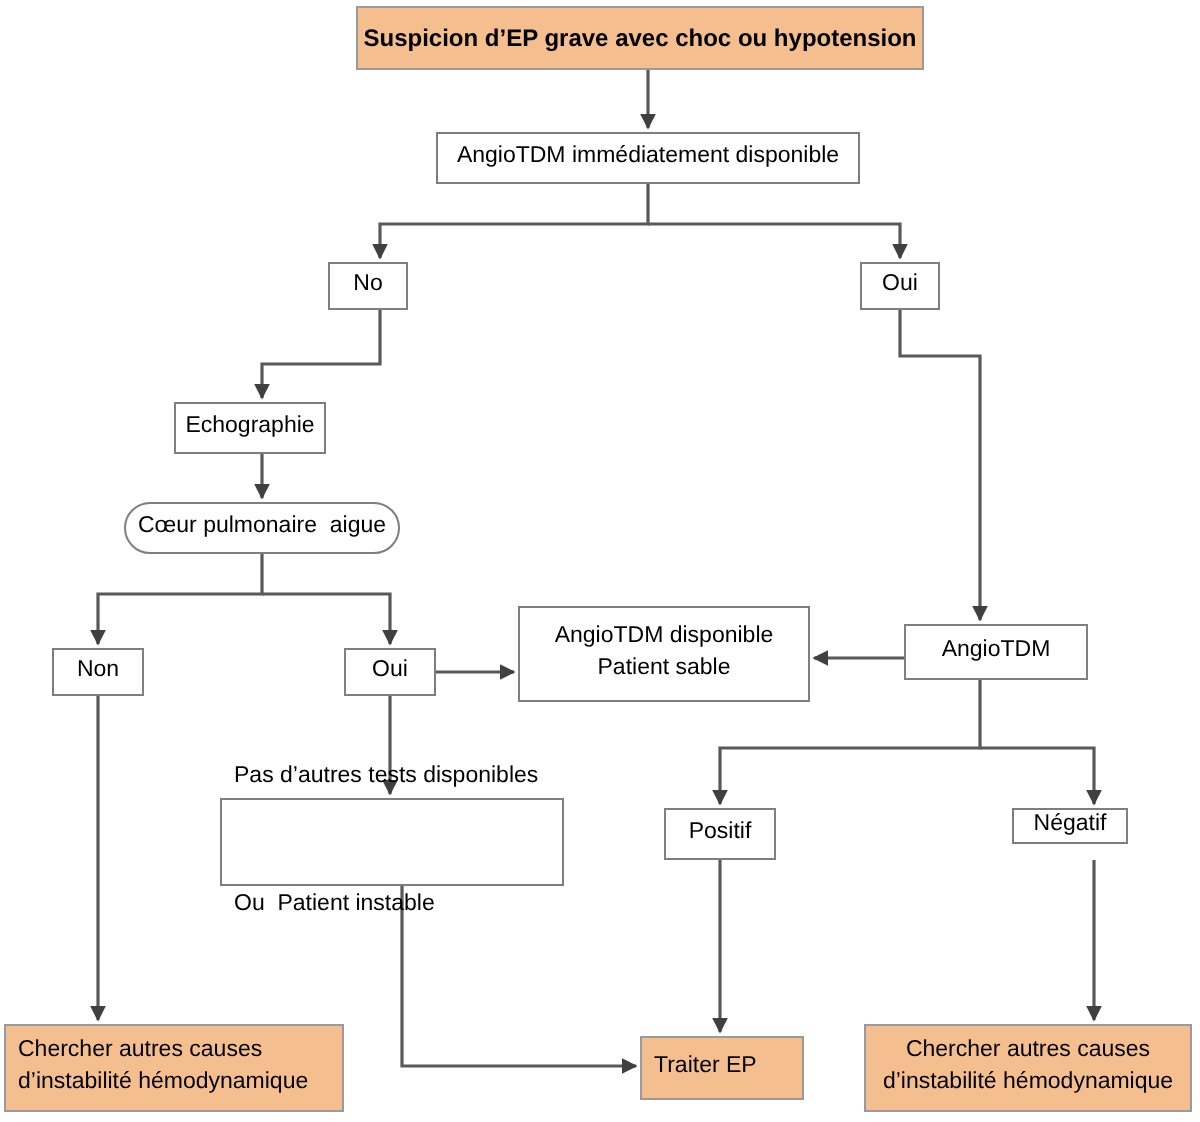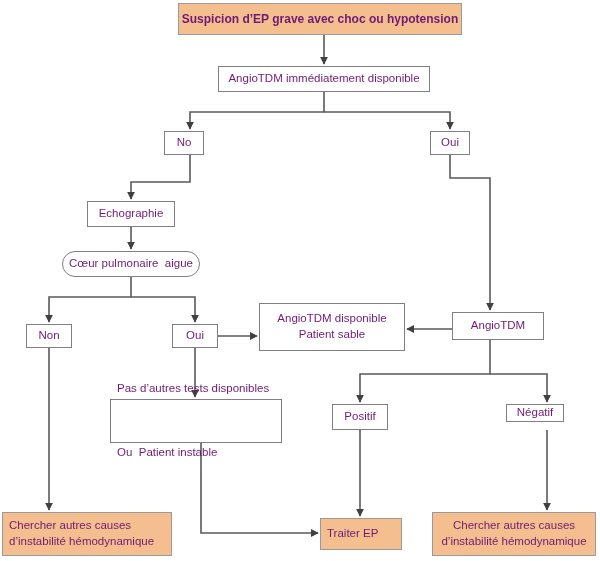--- a/index.html
+++ b/index.html
@@ -15,21 +15,21 @@
     width: 600px;
     height: 561px;
     background: #ffffff;
     overflow: hidden;
   }
   .node {
     position: absolute;
     box-sizing: border-box;
     border: 1px solid #7f7f7f;
     background: #ffffff;
-    color: #701a75;
+    color: #000000;
     font-size: 11.5px;
     line-height: 1.35;
     display: flex;
     flex-direction: column;
     justify-content: center;
     padding: 2px 6px;
   }
   .node.center { align-items: center; text-align: center; }
   .node.left { align-items: flex-start; text-align: left; }
   .node.orange {
@@ -108,21 +108,21 @@
   </div>
 
   <div class="node center" style="left:164px; top:131px; width:40px; height:24px;">
     <span class="ln">No</span>
   </div>
 
   <div class="node center" style="left:430px; top:131px; width:40px; height:24px;">
     <span class="ln">Oui</span>
   </div>
 
-  <div class="node center" style="left:87px; top:201px; width:88px; height:26px;">
+  <div class="node center" style="left:87px; top:201px; width:76px; height:26px;">
     <span class="ln">Echographie</span>
   </div>
 
   <div class="node center" style="left:62px; top:251px; width:138px; height:26px;border-radius:13px;">
     <span class="ln">Cœur pulmonaire  aigue</span>
   </div>
 
   <div class="node center" style="left:26px; top:324px; width:46px; height:24px;justify-content:center;">
     <span class="ln">Non</span>
   </div>

